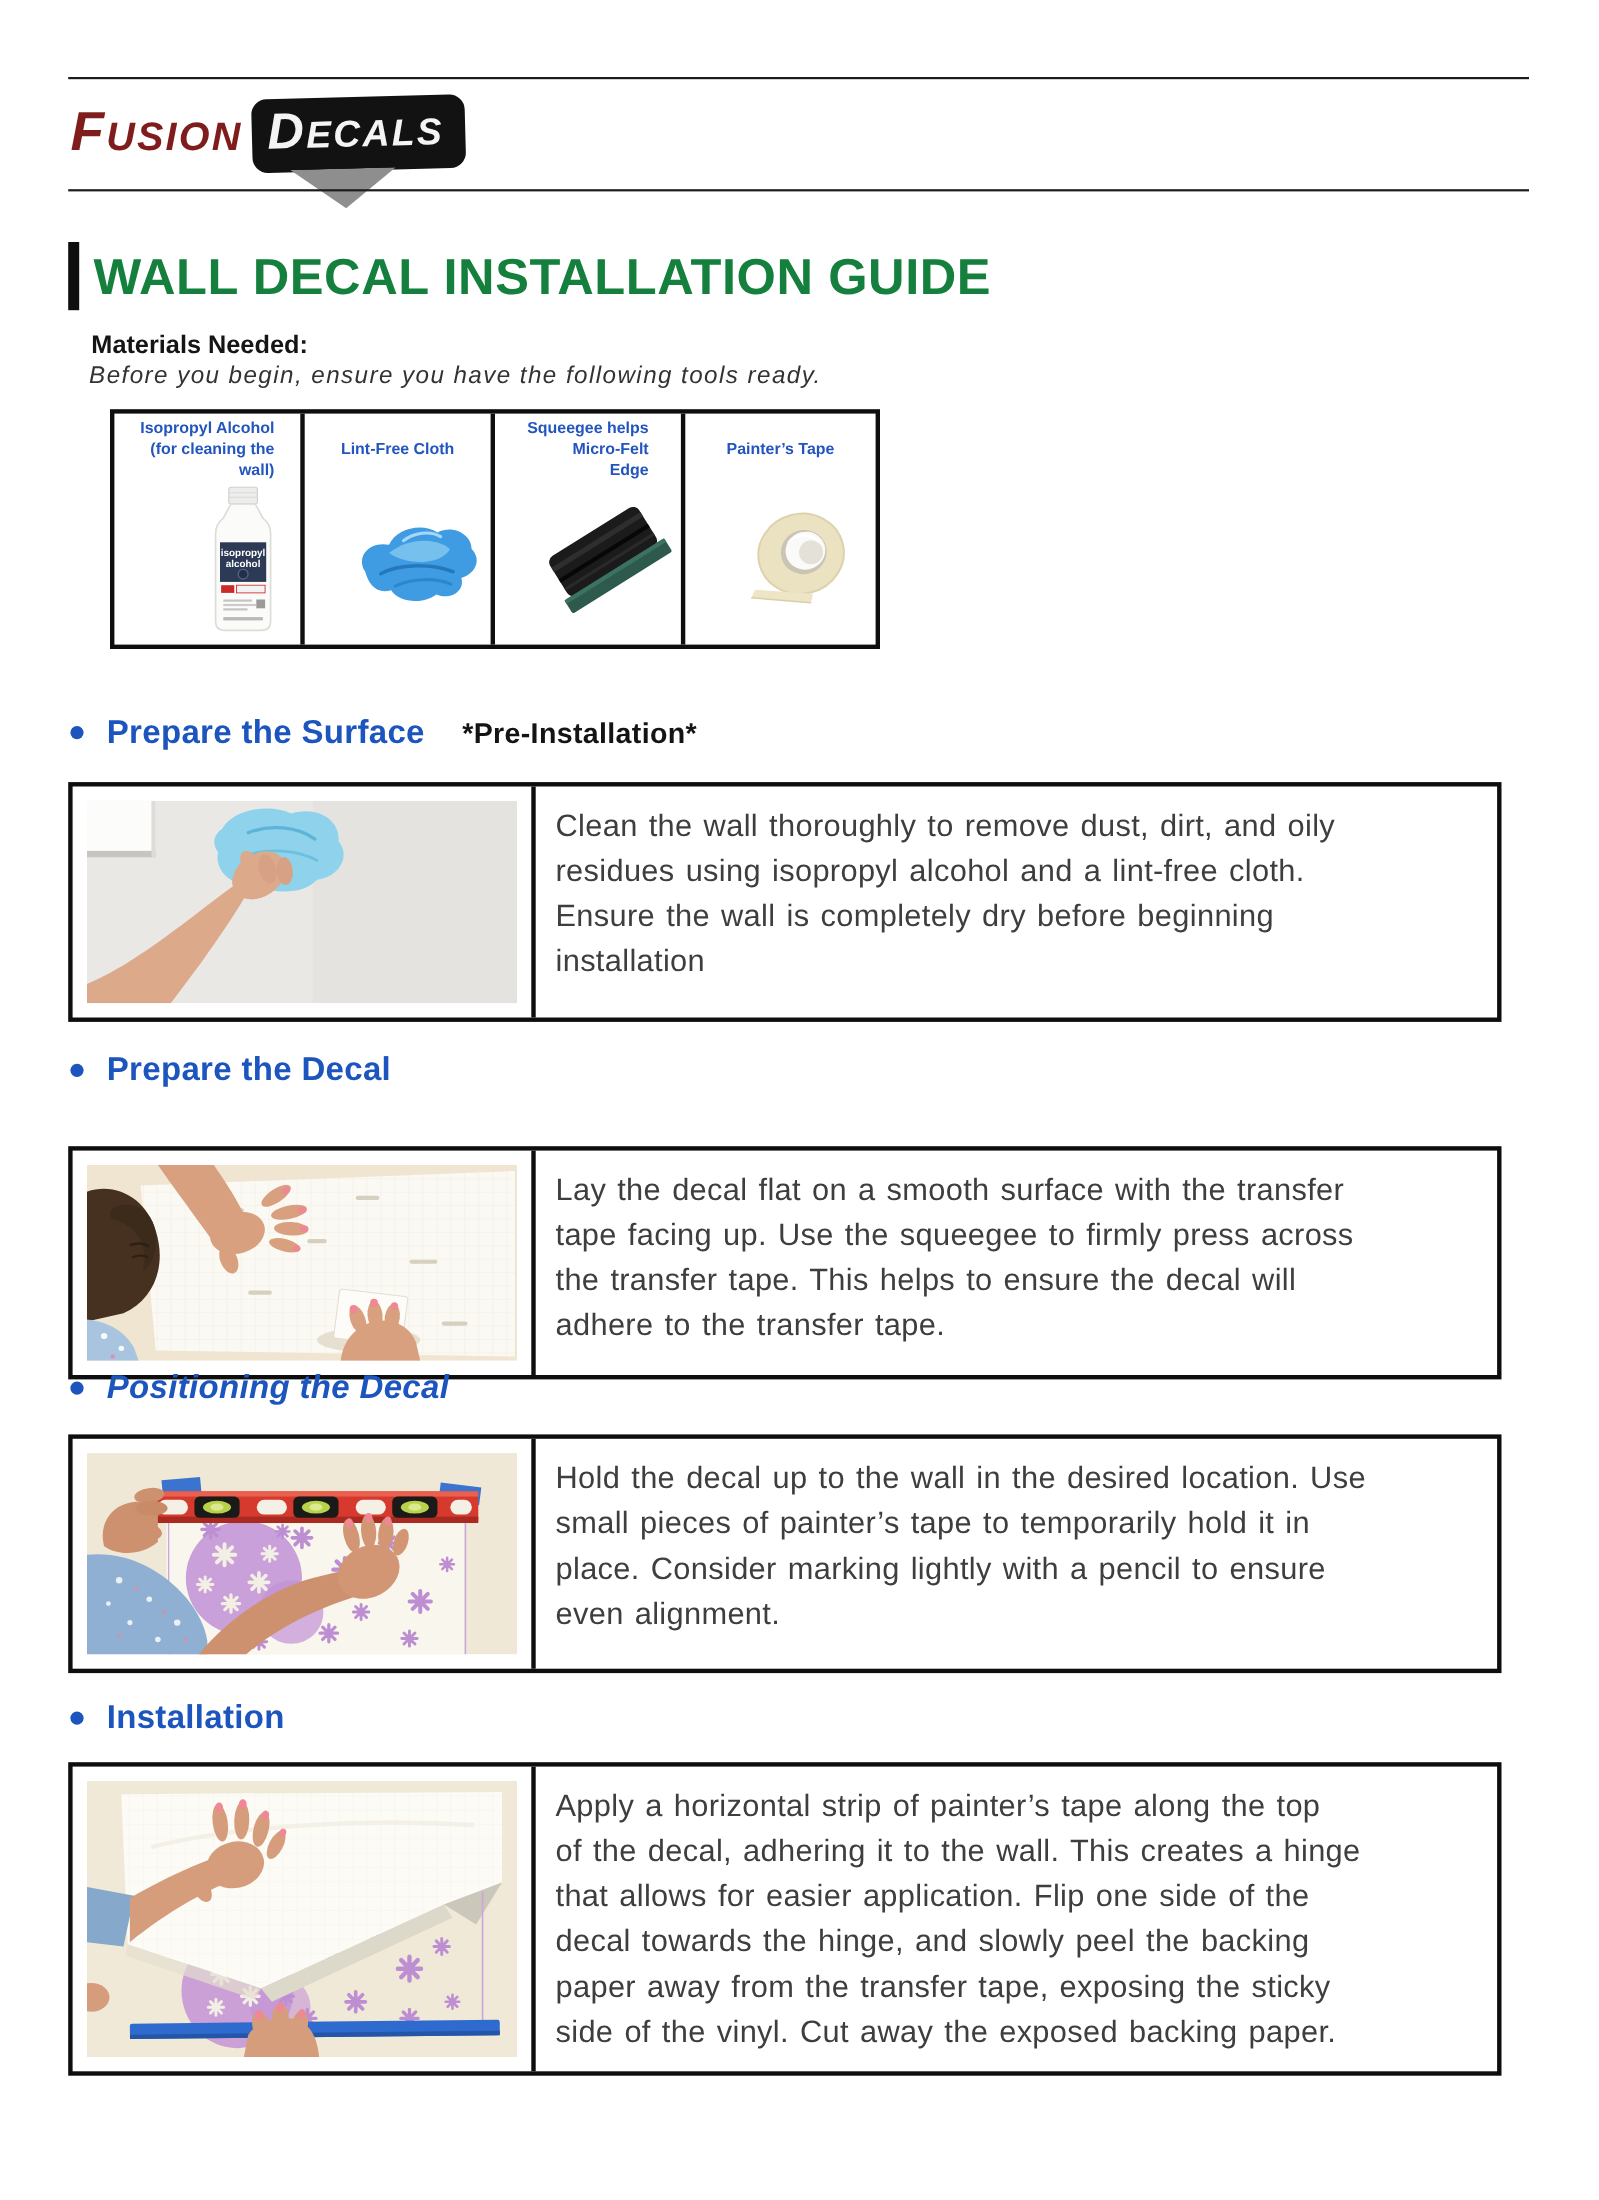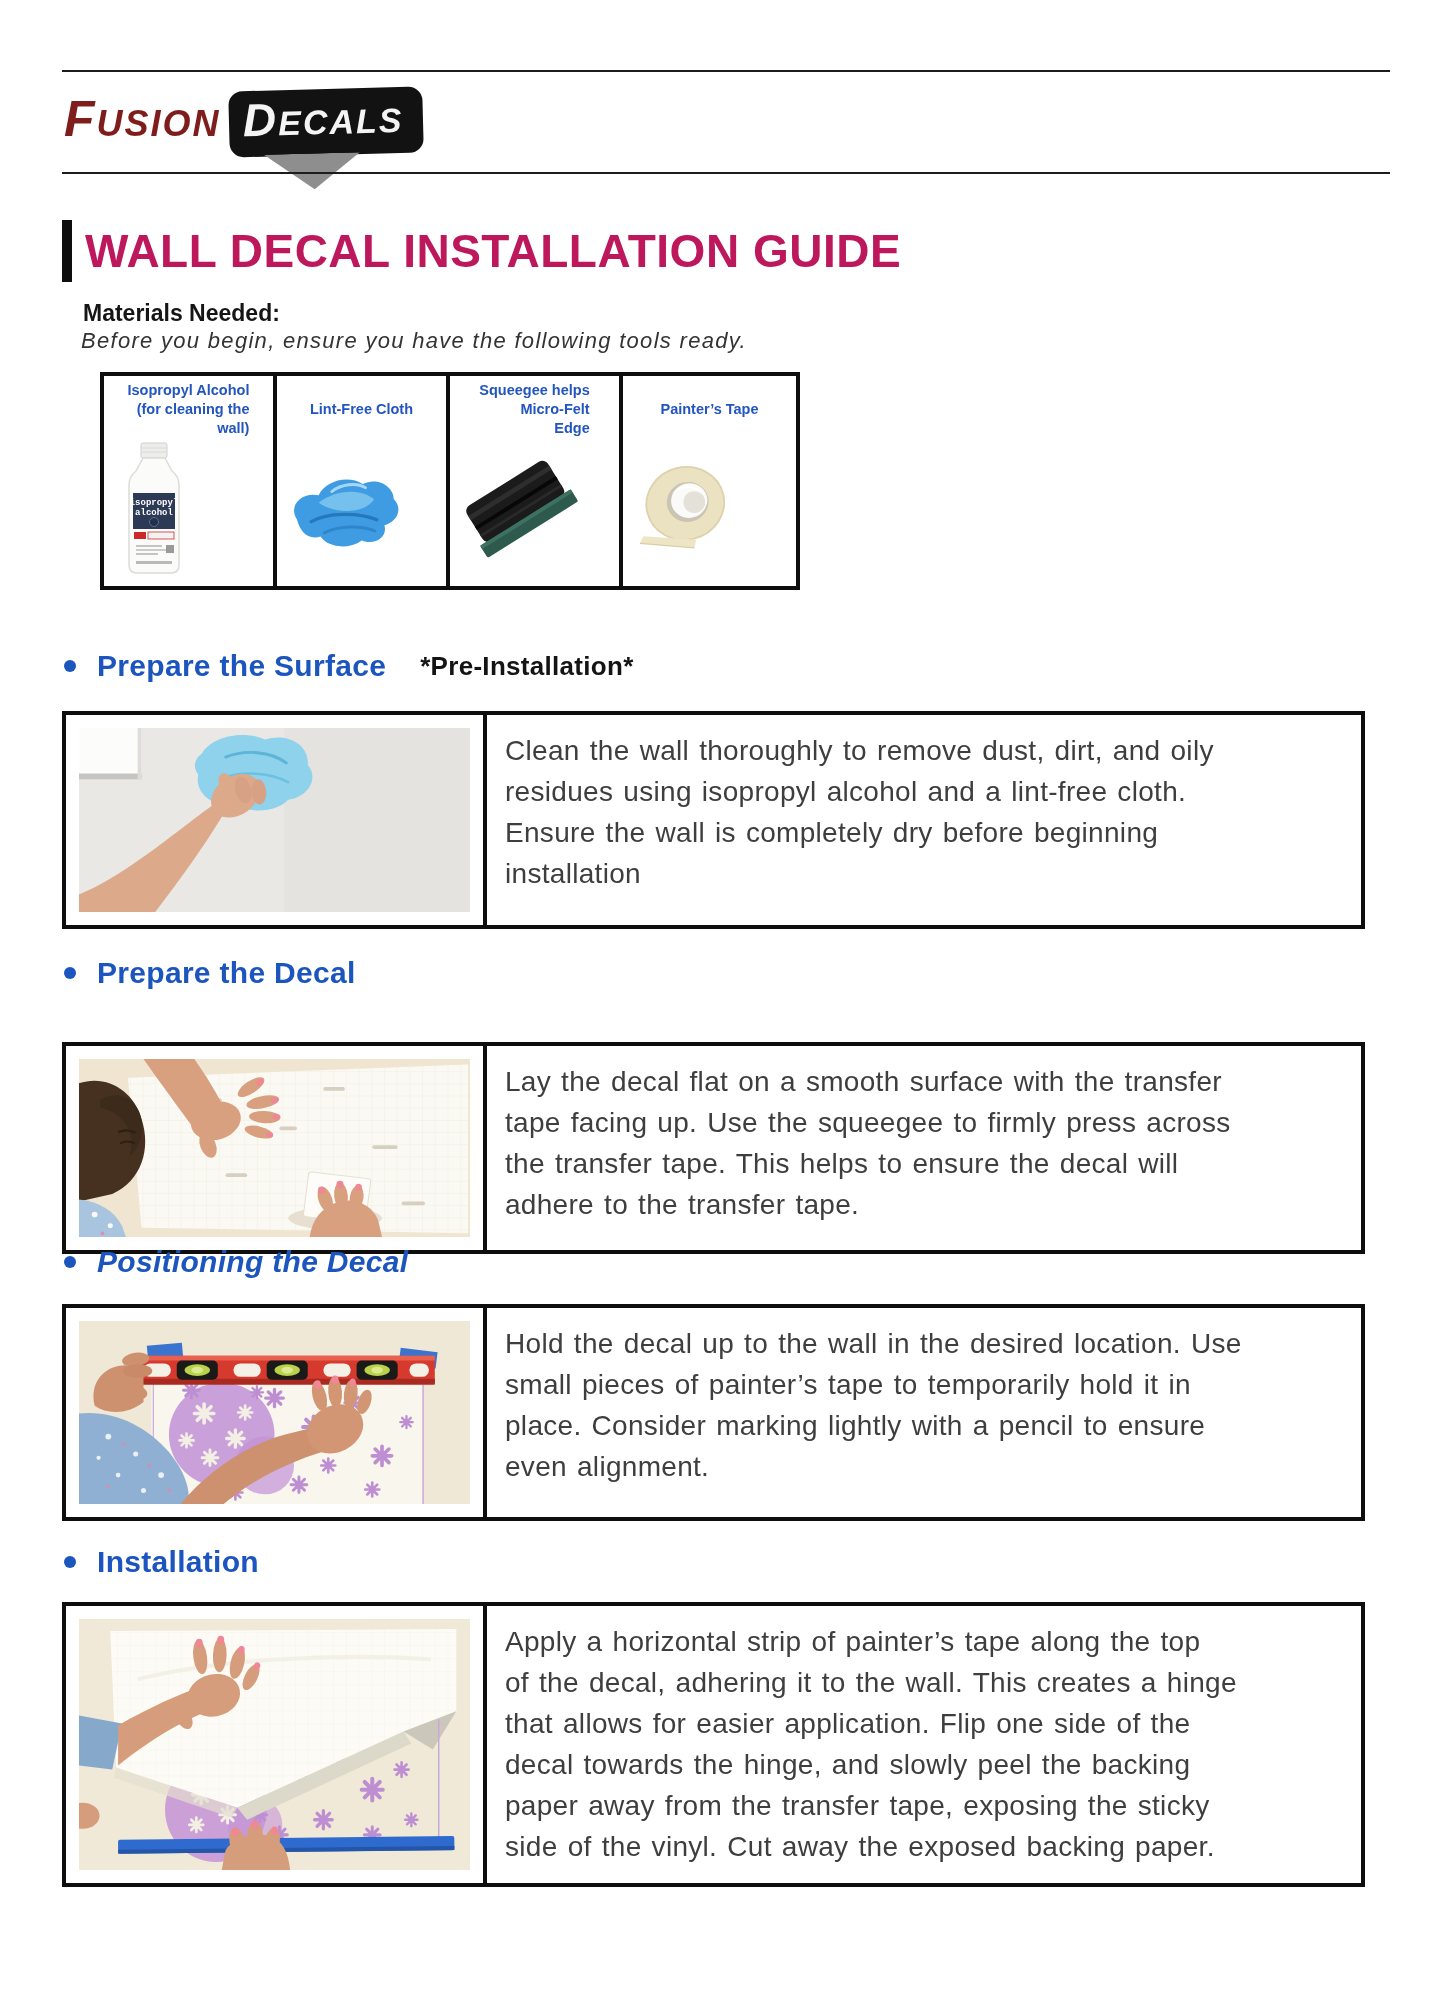--- a/index.html
+++ b/index.html
@@ -19,36 +19,36 @@
               padding:4px 20px 8px 14px;transform:rotate(-1.5deg);}
   .badge-text{display:inline-block;font-style:italic;font-weight:bold;font-size:34px;
               letter-spacing:2px;color:#f4f4f4;text-transform:uppercase;line-height:50px;}
   .badge-text::first-letter{font-size:46px;}
   .logo-fold{position:absolute;left:34px;bottom:-34px;width:96px;height:36px;background:#8e8e8e;
              -webkit-clip-path:polygon(0 0,100% 0,52% 100%);clip-path:polygon(0 0,100% 0,52% 100%);}
 
   
   .title-row{position:absolute;left:62px;top:220px;display:flex;align-items:center;}
   .title-bar{width:10px;height:62px;background:#0e0e0e;margin-right:13px;}
-  .page-title{font-size:46px;font-weight:bold;color:#be185d;letter-spacing:0.5px;white-space:nowrap;}
+  .page-title{font-size:46px;font-weight:bold;color:#15803d;letter-spacing:0.5px;white-space:nowrap;}
 
   .materials-heading{position:absolute;left:83px;top:300px;font-size:23px;font-weight:bold;color:#151515;}
   .materials-subheading{position:absolute;left:81px;top:328px;font-size:22px;font-style:italic;
                         color:#333333;letter-spacing:1.3px;white-space:nowrap;}
 
   
   .materials-table{position:absolute;left:100px;top:372px;width:700px;height:218px;
                    border:4px solid #0e0e0e;box-sizing:border-box;display:grid;
                    grid-template-columns:1fr 1fr 1fr 1fr;background:#ffffff;}
   .material-cell{border-right:4px solid #0e0e0e;display:flex;flex-direction:column;align-items:center;
                  padding:5px 6px 8px;box-sizing:border-box;overflow:hidden;}
   .material-cell:last-child{border-right:none;}
   .material-label{font-size:14.5px;font-weight:bold;color:#2355be;text-align:right;line-height:1.3;
                   white-space:pre-line;min-height:56px;display:flex;align-items:center;justify-content:center;}
-  .material-icon-area{flex:1;display:flex;align-items:center;justify-content:flex-start;width:100%;font-family:Liberation Mono, monospace;}
+  .material-icon-area{flex:1;display:flex;align-items:center;justify-content:flex-end;width:100%;}
 
   
   .section-heading{position:absolute;left:64px;display:flex;align-items:center;}
   .sh-1{top:649px;}.sh-2{top:956px;}.sh-3{top:1245px;font-style:italic;}.sh-4{top:1545px;}
   .bullet{width:12px;height:12px;border-radius:50%;background:#1c55bd;margin-right:21px;flex:none;}
   .section-title{font-size:30px;font-weight:bold;color:#1c55bd;letter-spacing:0.3px;white-space:nowrap;}
   .section-note{font-size:26px;font-weight:bold;color:#141414;margin-left:34px;letter-spacing:0.3px;white-space:nowrap;}
 
   
   .info-box{position:absolute;left:62px;width:1303px;border:4px solid #0e0e0e;box-sizing:border-box;

